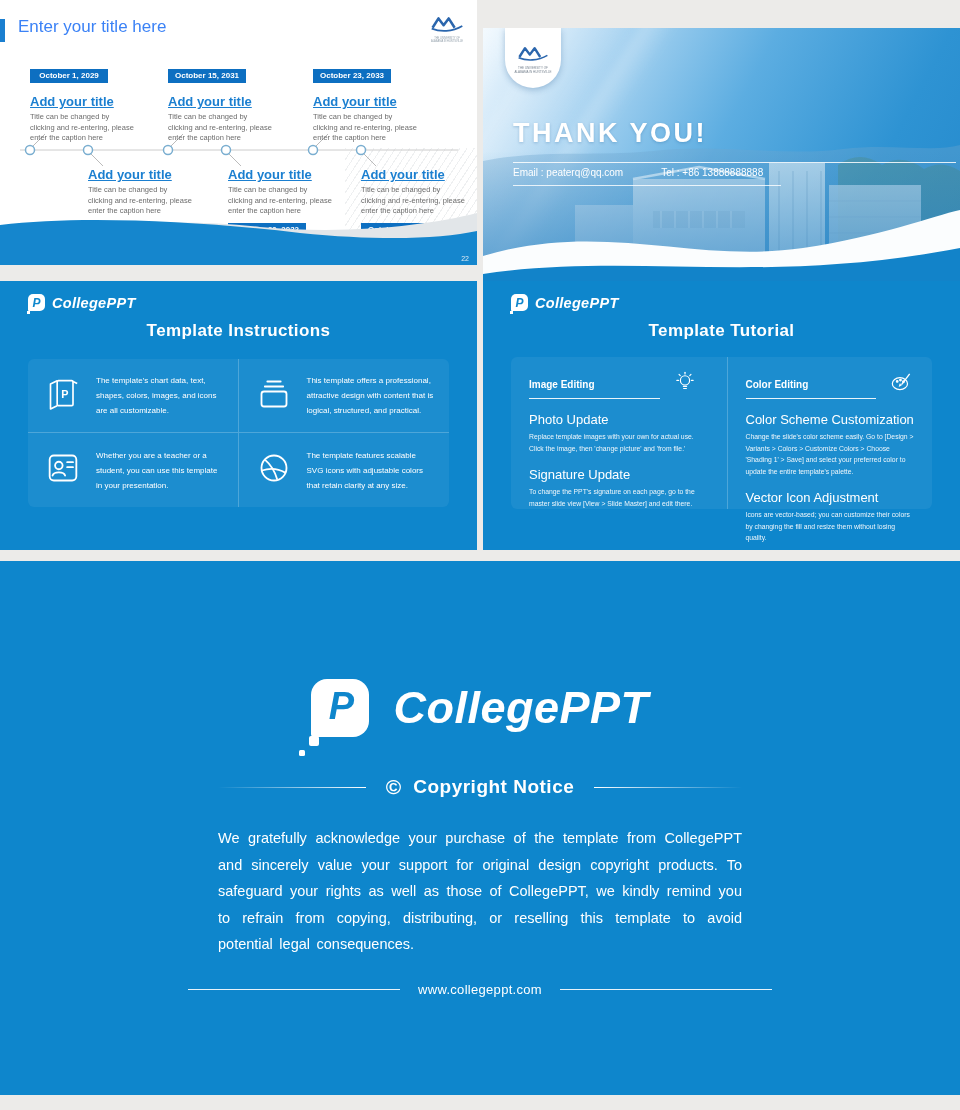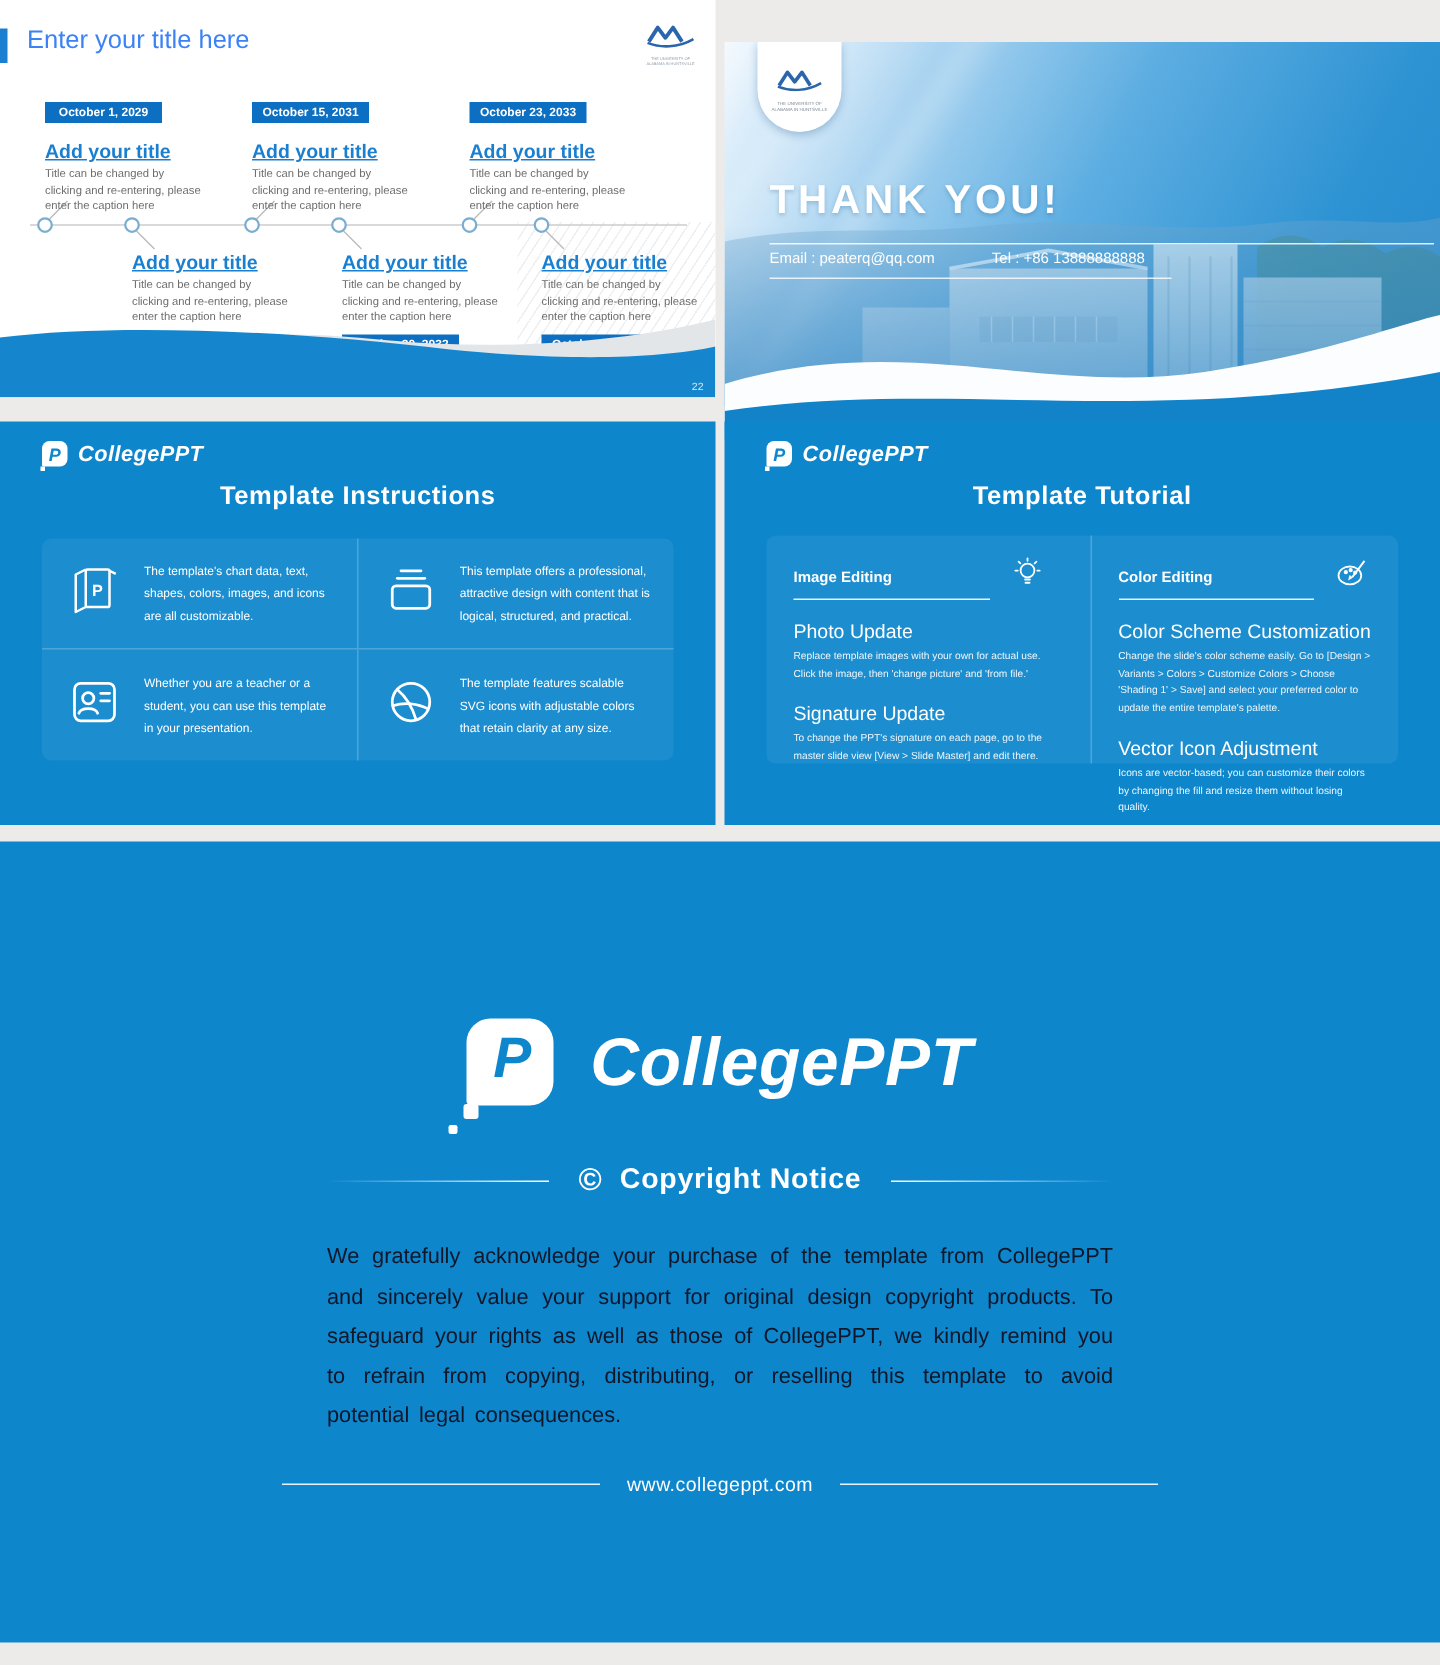--- a/index.html
+++ b/index.html
@@ -93,21 +93,21 @@
   .big-mark .p{color:#0e86cc;font-size:38px;font-weight:bold;font-style:italic;transform:translate(1px,-2px);}
   .big-dot1{position:absolute;left:-2px;bottom:-9px;width:10px;height:10px;background:#fff;border-radius:2px;}
   .big-dot2{position:absolute;left:-12px;bottom:-19px;width:6px;height:6px;background:#fff;border-radius:1.5px;}
   .big-word{margin-left:24px;color:#fff;font-size:45px;font-weight:bold;font-style:italic;letter-spacing:.5px;}
   .notice-row{display:flex;justify-content:center;align-items:center;margin-top:38px;}
   .notice-line{width:148px;height:1px;}
   .notice-line.l{background:linear-gradient(90deg,rgba(255,255,255,0),#fff);}
   .notice-line.r{background:linear-gradient(90deg,#fff,rgba(255,255,255,0));}
   .notice-c{margin:0 12px 0 20px;font-size:21px;font-weight:bold;color:#fff;}
   .notice-title{margin-right:20px;font-size:19px;font-weight:bold;color:#fff;letter-spacing:.5px;}
-  .copy-body{width:524px;margin:26px auto 0;font-size:14.5px;line-height:26.5px;color:#0f172a;
+  .copy-body{width:524px;margin:26px auto 0;font-size:14.5px;line-height:26.5px;color:#ffffff;
     text-align:justify;word-spacing:2.5px;}
   .site-row{display:flex;justify-content:center;align-items:center;margin-top:24px;}
   .site-line{width:212px;height:1px;background:rgba(255,255,255,.9);}
   .site-text{margin:0 18px;font-size:13px;color:#fff;letter-spacing:.3px;}
 </style>
 </head>
 <body>
 
 <div class="slide slide1">
   <div class="s1-accent"></div>

